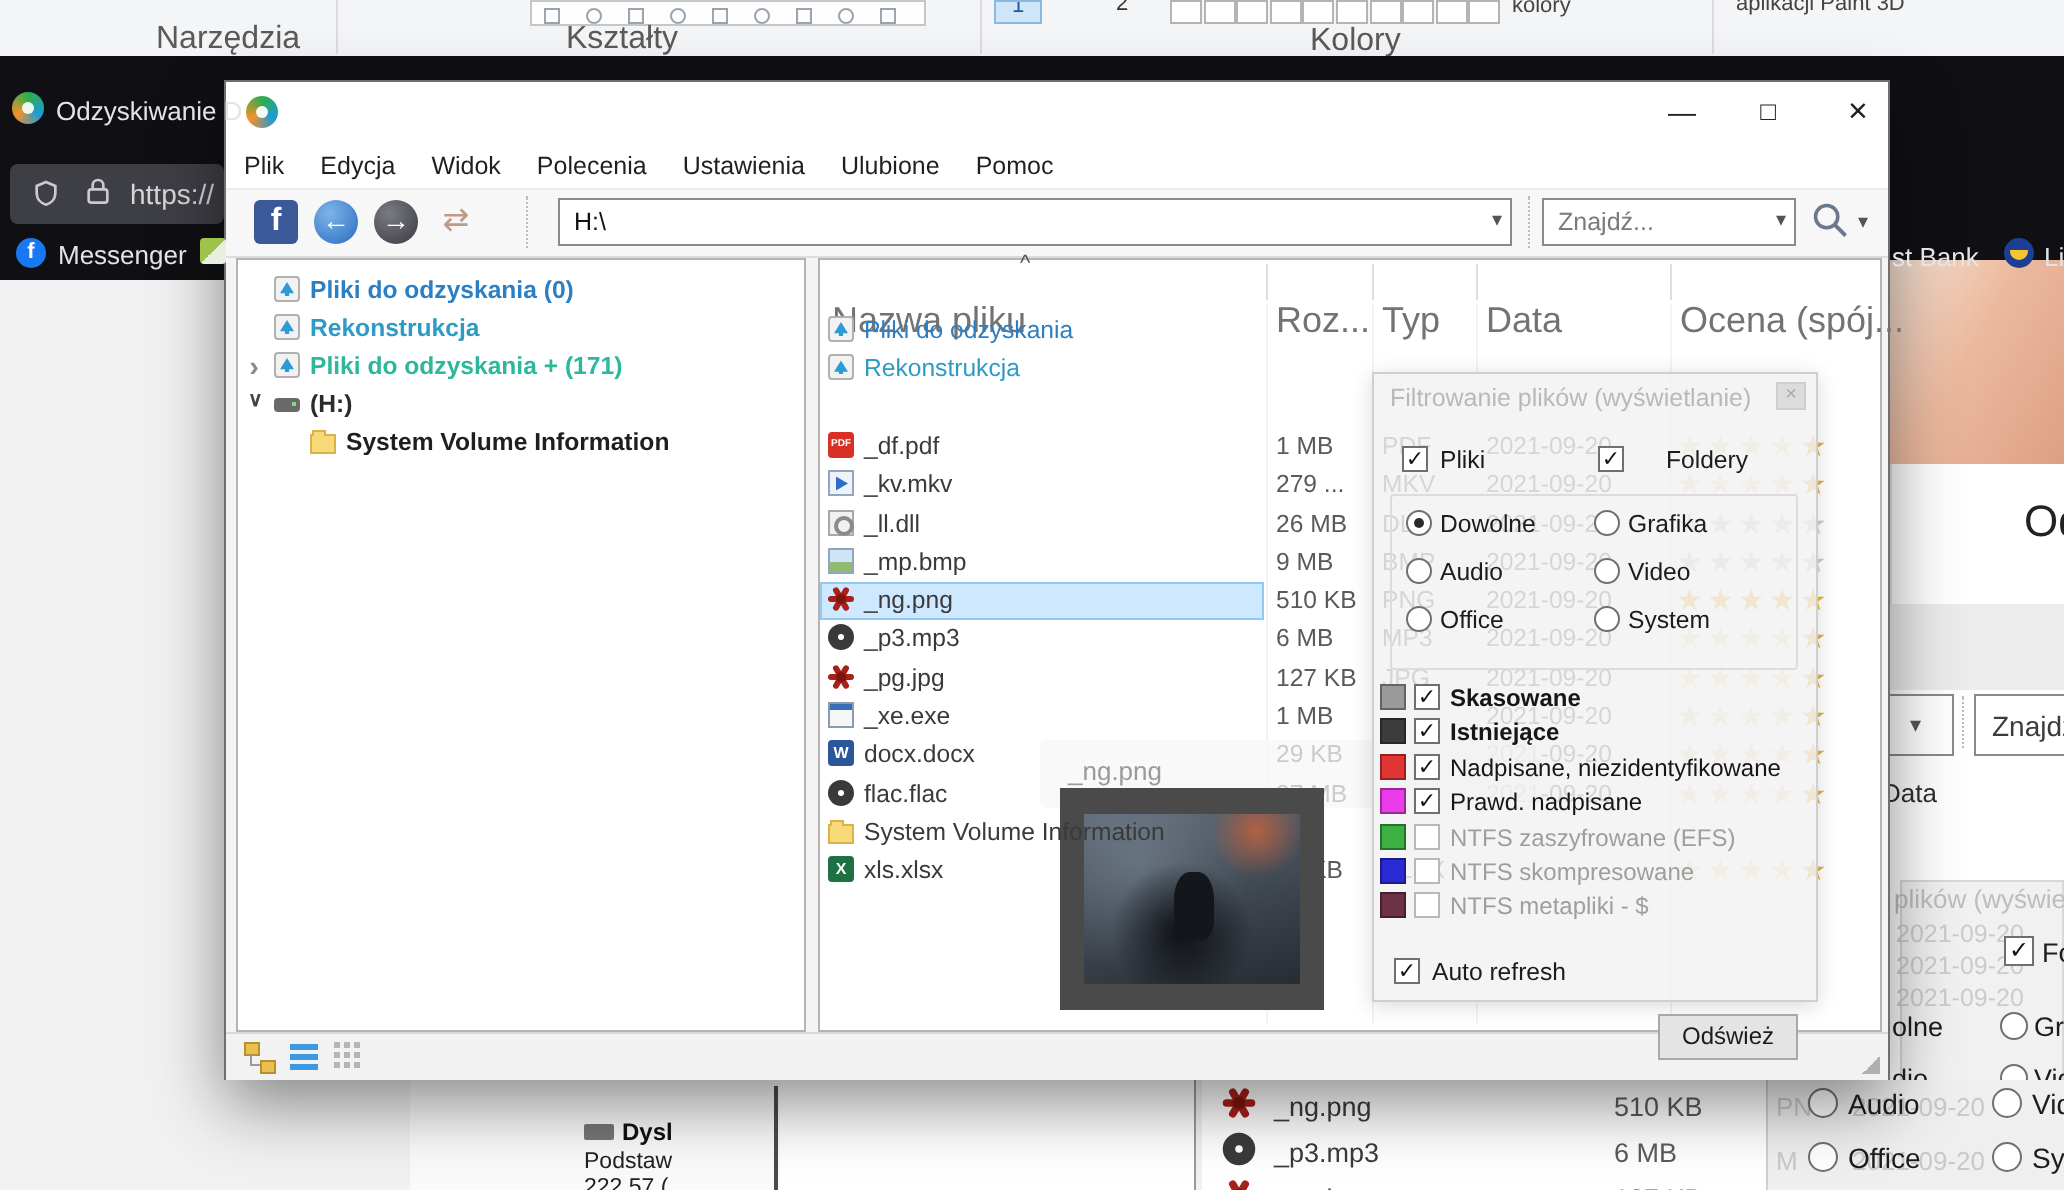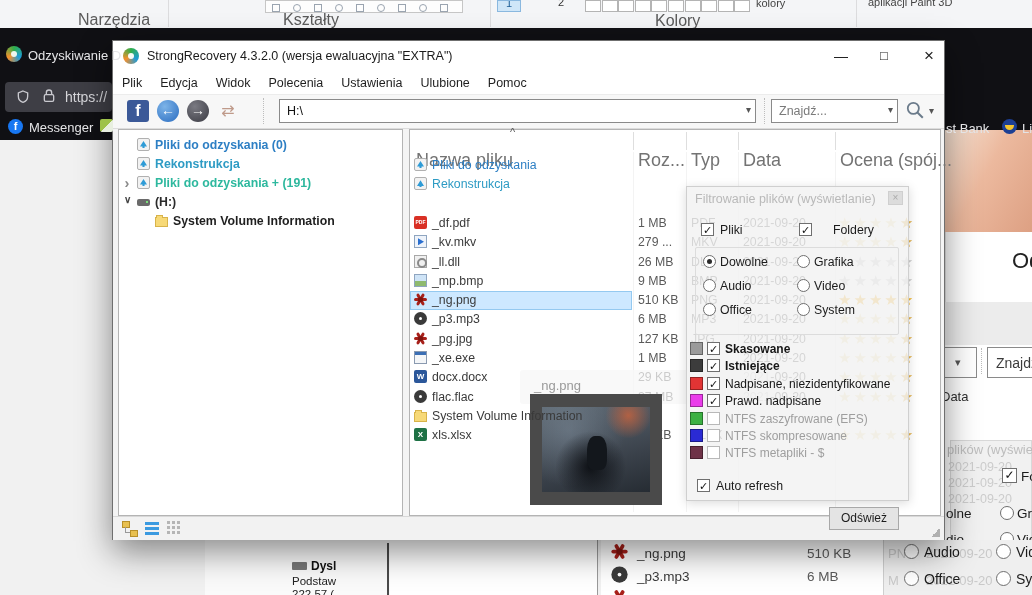--- a/index.html
+++ b/index.html
@@ -233,21 +233,20 @@
         <div class="rd" style="position: absolute; left: 112px; top: 31px; width: 15px; height: 15px;"></div>
         <div style="position: absolute; left: 132px; top: 31px; font-size: 14px; color: rgb(28, 28, 28);">Sys</div>
       </div>
   </div>
 
   <div id="mainwin">
     <div id="titlebar">
       <div class="abs circ" style="left:10px;top:7px;width:16px;height:16px;background:conic-gradient(#2fae4a,#1d9bd7,#f5902c,#2fae4a);">
         <div class="abs circ" style="left:5px;top:5px;width:6px;height:6px;background:#f6fbf6;"></div>
       </div>
-      <span id="titletext">StrongRecovery 4.3.2.0 (wersja ewaluacyjna "EXTRA")</span>
       <div class="winbtn" style="left:707px;">—</div>
       <div class="winbtn" style="left:750px;font-size:13px;">□</div>
       <div class="winbtn" style="left:795px;font-size:17px;">×</div>
     </div>
     <div id="menubar">
         <div class="menuitem">Plik</div>
         <div class="menuitem">Edycja</div>
         <div class="menuitem">Widok</div>
         <div class="menuitem">Polecenia</div>
         <div class="menuitem">Ustawienia</div>
@@ -289,21 +288,21 @@
           <div style="position: absolute; left: 18px; top: 2px; width: 13px; height: 13px; background: rgb(242, 242, 242); border: 1px solid rgb(176, 176, 176); border-radius: 2px; box-sizing: border-box;">
             <div style="position: absolute; left: 2px; top: 2px; width: 7px; height: 7px; background: rgb(46, 155, 214); clip-path: polygon(50% 0px, 100% 80%, 65% 80%, 65% 100%, 35% 100%, 35% 80%, 0px 80%);"></div>
           </div>
           <div style="position: absolute; left: 36px; top: 2px; font-size: 12.3px; white-space: nowrap; color: rgb(45, 155, 196);">Rekonstrukcja</div>
         </div>
         <div class="trow" style="position: absolute; left: 0px; top: 44px; width: 280px; height: 19px;">
           <div style="position: absolute; left: 6px; top: 2px; font-size: 12px; color: rgb(138, 138, 138); transform: scale(1.2);">›</div>
           <div style="position: absolute; left: 18px; top: 2px; width: 13px; height: 13px; background: rgb(242, 242, 242); border: 1px solid rgb(176, 176, 176); border-radius: 2px; box-sizing: border-box;">
             <div style="position: absolute; left: 2px; top: 2px; width: 7px; height: 7px; background: rgb(46, 155, 214); clip-path: polygon(50% 0px, 100% 80%, 65% 80%, 65% 100%, 35% 100%, 35% 80%, 0px 80%);"></div>
           </div>
-          <div style="position: absolute; left: 36px; top: 2px; font-size: 12.3px; white-space: nowrap; color: rgb(45, 184, 158);">Pliki do odzyskania + (191)</div>
+          <div style="position: absolute; left: 36px; top: 2px; font-size: 12.3px; white-space: nowrap; color: rgb(45, 184, 158);">Pliki do odzyskania + (171)</div>
         </div>
         <div class="trow" style="position: absolute; left: 0px; top: 63px; width: 280px; height: 19px;">
           <div style="position: absolute; left: 5px; top: 1px; font-size: 10px; color: rgb(68, 68, 68);">∨</div>
           <div style="position: absolute; left: 18px; top: 6px; width: 13px; height: 7px; background: rgb(106, 106, 106); border-radius: 2px;">
             <div style="position: absolute; left: 9px; top: 2px; width: 2px; height: 2px; background: rgb(122, 224, 122);"></div>
           </div>
           <div style="position: absolute; left: 36px; top: 2px; font-size: 12.3px; white-space: nowrap; color: rgb(43, 43, 43);">(H:)</div>
         </div>
         <div class="trow" style="position: absolute; left: 0px; top: 82px; width: 280px; height: 19px;">
           <div style="position: absolute; left: 36px; top: 5px; width: 13px; height: 10px; background: rgb(247, 217, 119); border: 1px solid rgb(216, 179, 74); box-sizing: border-box;">

